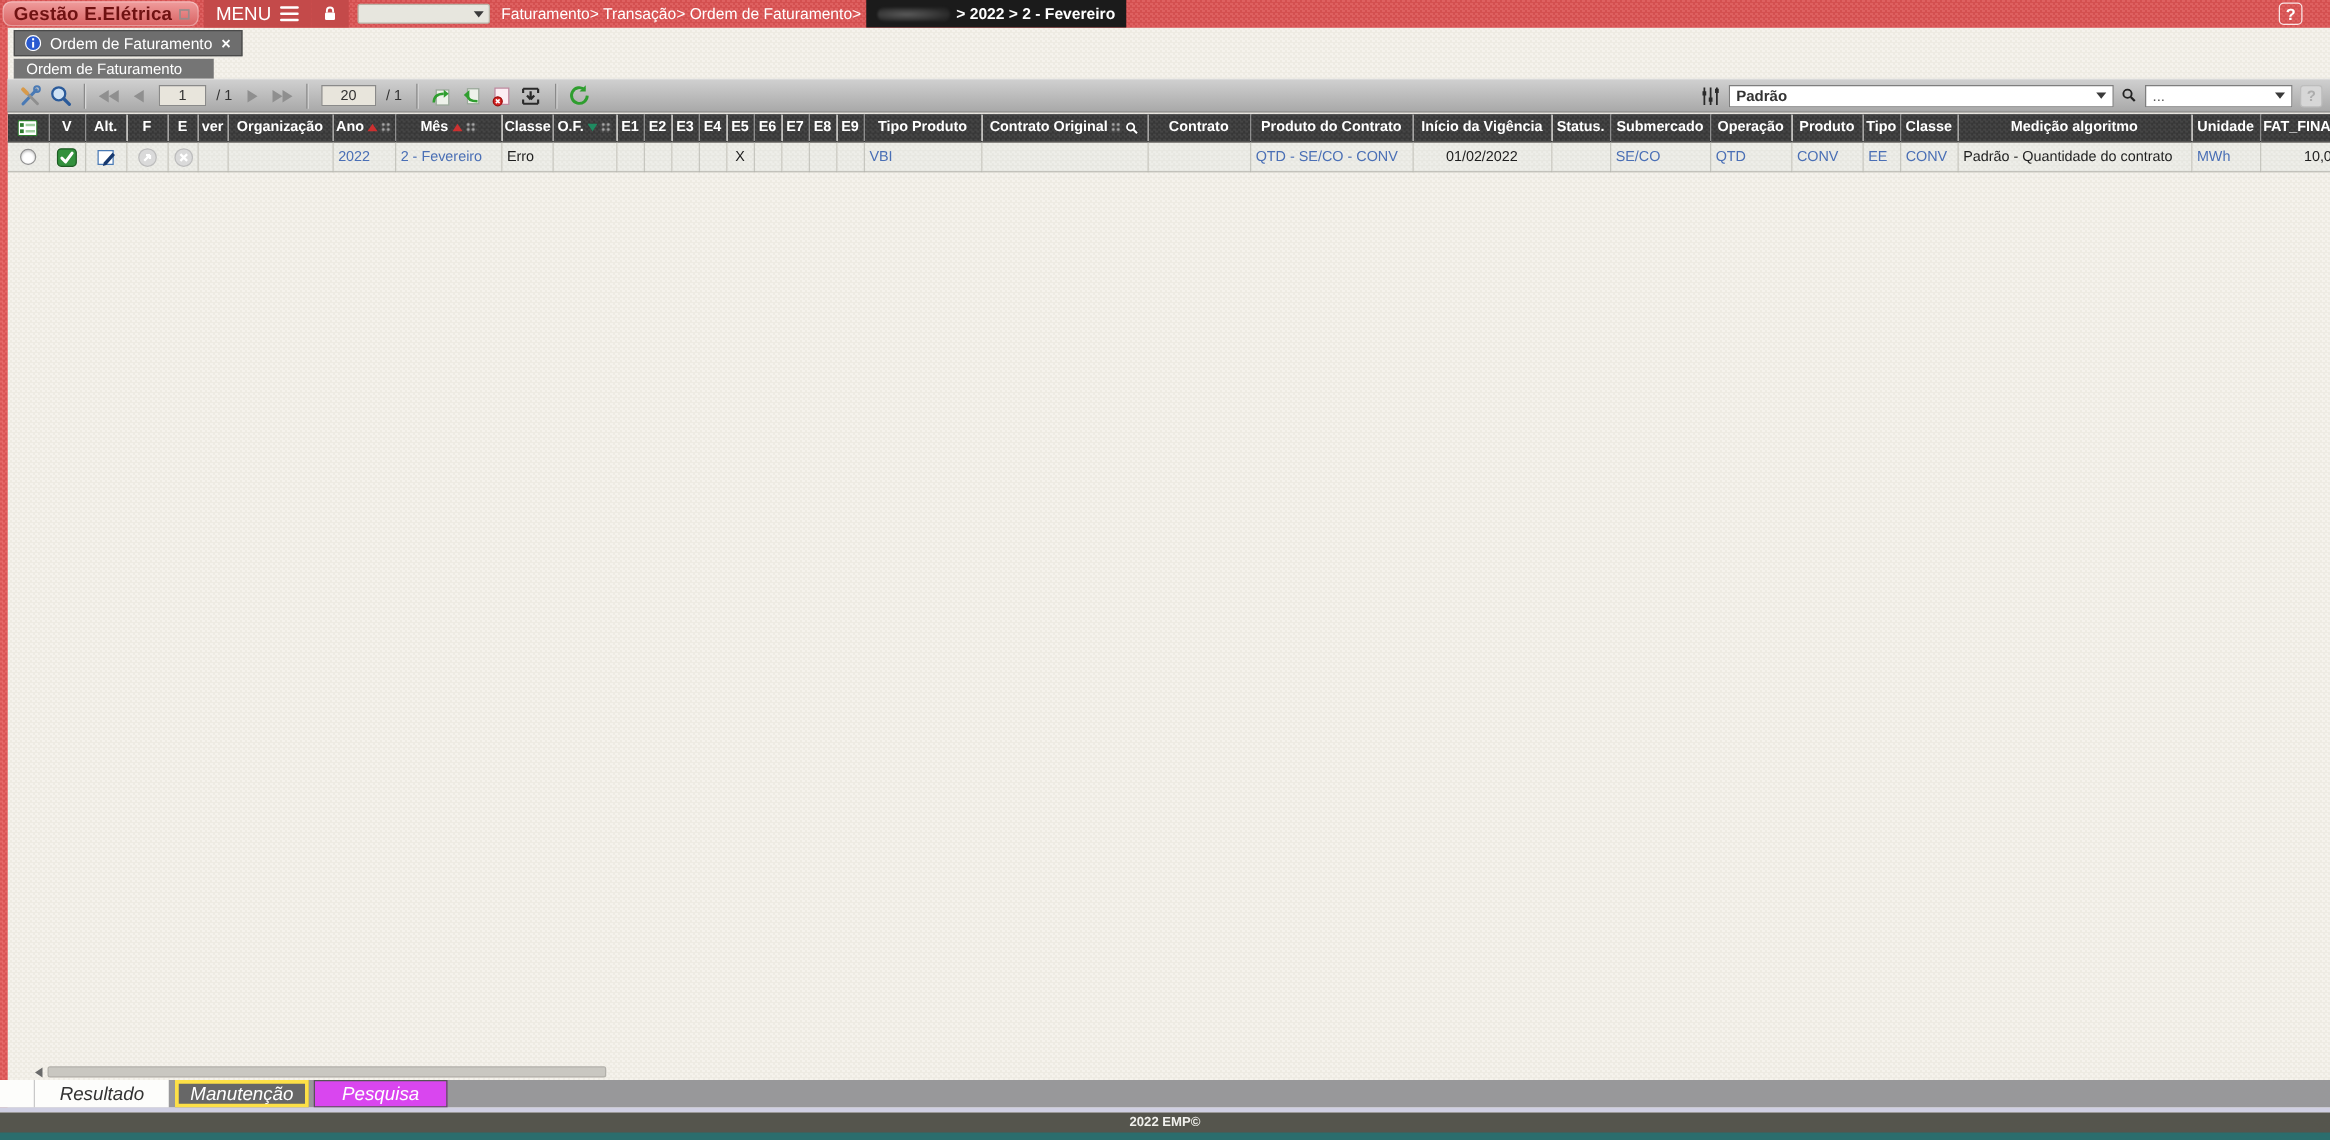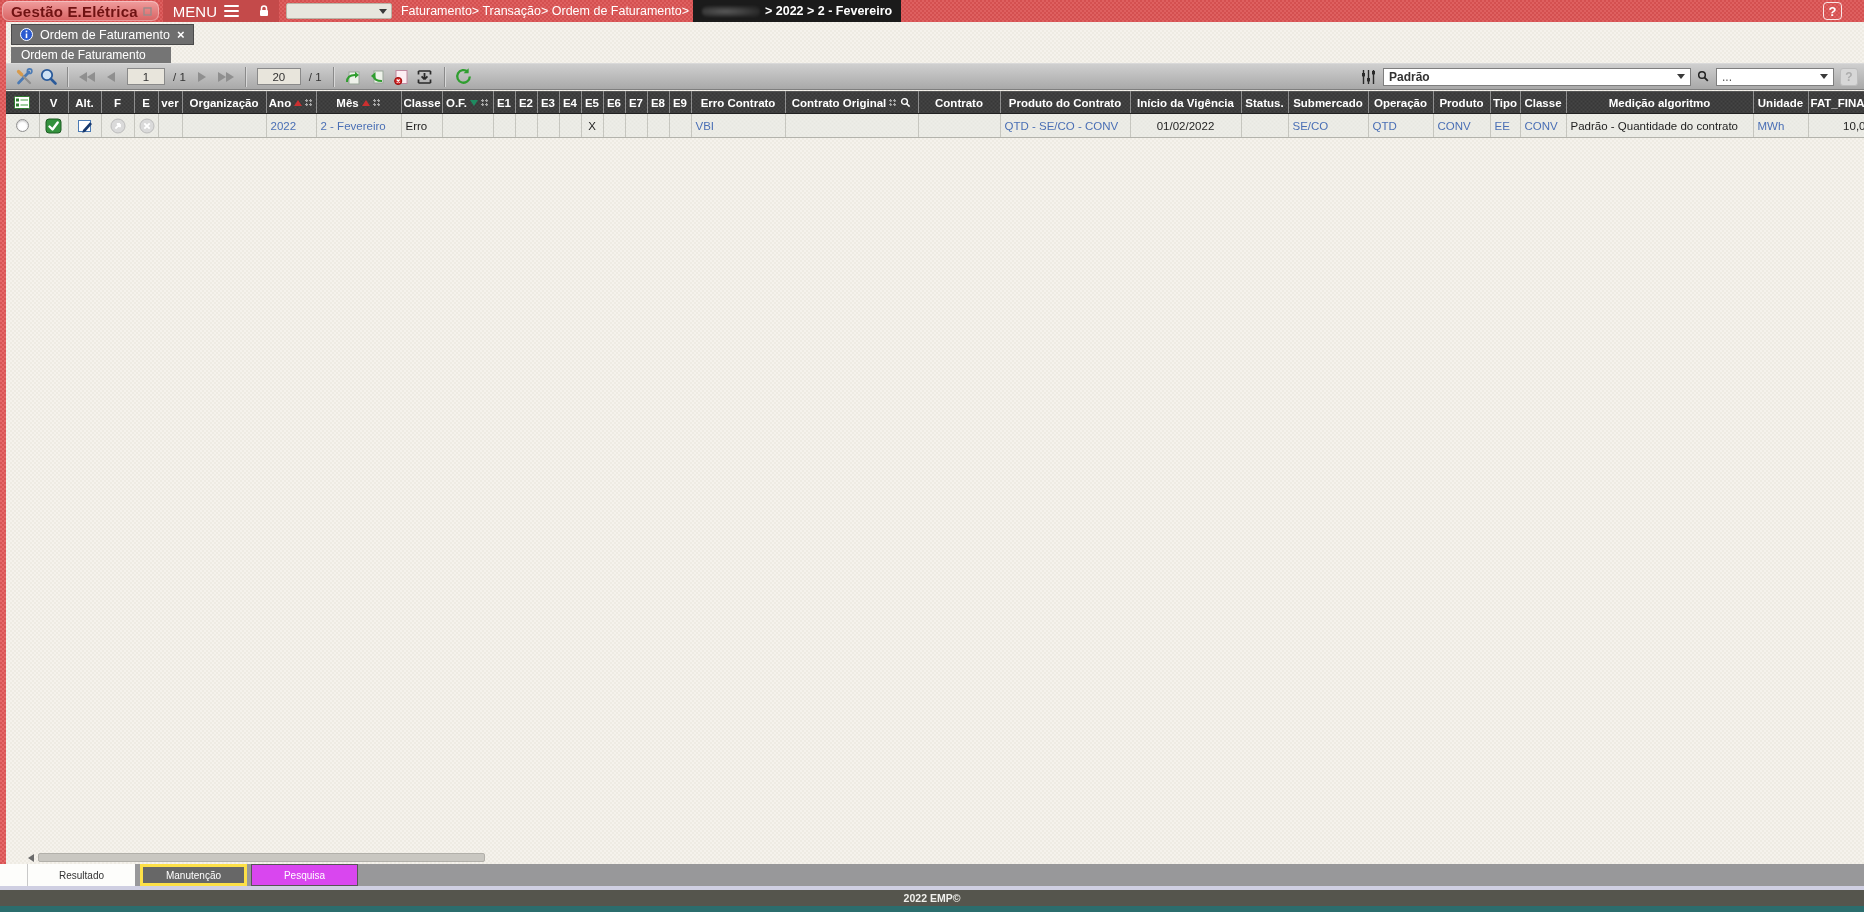--- a/index.html
+++ b/index.html
@@ -131,21 +131,21 @@
   .redact.blue{ width:118px; background:repeating-linear-gradient(90deg,#b9c4de 0 2px,#e6eaf5 2px 4px); }
   .redact.light{ width:64px; opacity:.45; }
   .cellicon{ display:inline-flex; vertical-align:middle; }
   
   .hscroll{ position:absolute; top:852px; left:28px; width:1830px; height:11px; display:flex; align-items:center; }
   .hs-arrow{ width:0;height:0;border-top:4px solid transparent;border-bottom:4px solid transparent;border-right:6px solid #6a6a6a; margin-right:4px; cursor:pointer; }
   .hs-thumb{ width:447px; height:9px; background:#c9c7c1; border:1px solid #b2b0aa; border-radius:2px; cursor:grab; }
   .btabs{ position:absolute; top:864px; left:0; width:1864px; height:22px; background:#98989a; }
   .btabs .lead{ position:absolute; left:0; top:0; width:28px; height:22px; background:#fdfdfb; border-right:1px solid #c9c9c9; }
   .btab{ position:absolute; top:0; height:22px; display:flex; align-items:center; justify-content:center;
-    font-size:10px; cursor:pointer; }
+    font-size:15px; cursor:pointer;font-style:italic; }
   .btab.active{ left:28px; width:107px; background:#fdfdfb; color:#333; }
   .btab.g1{ left:140px; width:107px; background:#676767; color:#fff; border:3px solid #fde047; }
   .btab.g2{ left:251px; width:107px; background:#d946ef; color:#fff; border:1px solid #555; }
   .footline{ position:absolute; top:886px; left:0; width:1864px; height:4px; background:#cfcfe2; }
   .footer{ position:absolute; top:890px; left:0; width:1864px; height:32px; background:#55554d;
     color:#f0f0ec; font-size:10.5px; font-weight:bold; text-align:center; line-height:16px; }
   .tealbar{ position:absolute; top:906px; left:0; width:1864px; height:6px; background:#2b6d6d; }
 </style>
 </head>
 <body>
@@ -430,21 +430,21 @@
           <th><span class="th-wrap">
               <span>E7</span>
             </span></th>
           <th><span class="th-wrap">
               <span>E8</span>
             </span></th>
           <th><span class="th-wrap">
               <span>E9</span>
             </span></th>
           <th><span class="th-wrap">
-              <span>Erro Contrato</span>
+              <span>Tipo Produto</span>
             </span></th>
           <th><span class="th-wrap">
               <span>Contrato Original</span>
               <span class="dots"></span>
               <span class="cellicon">
                 <svg width="11" height="11">
                   <circle cx="4.5" cy="4.5" r="2.9" fill="none" stroke="#fff" stroke-width="1.4"></circle>
                   <path d="M6.8 6.8l2.8 2.8" stroke="#fff" stroke-width="1.6"></path>
                 </svg>
               </span>

